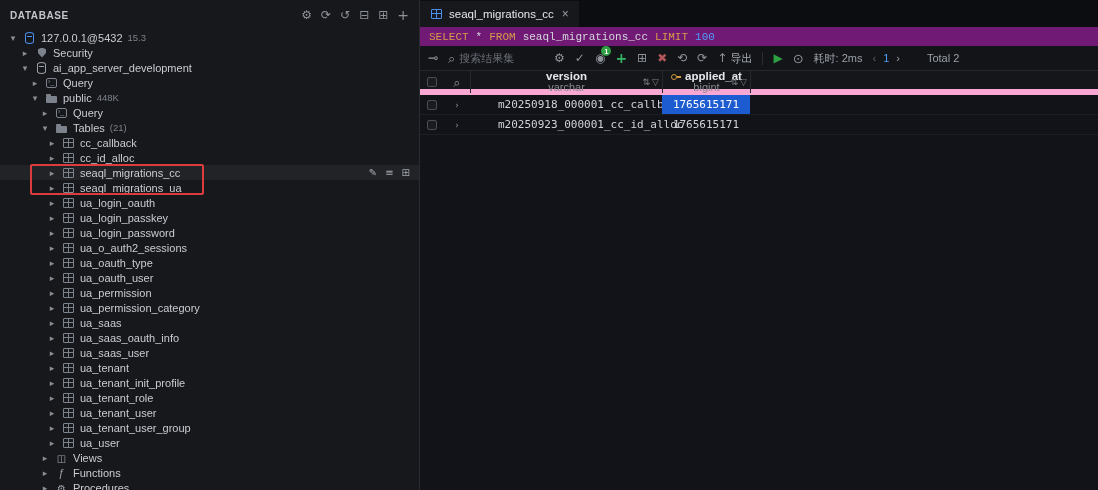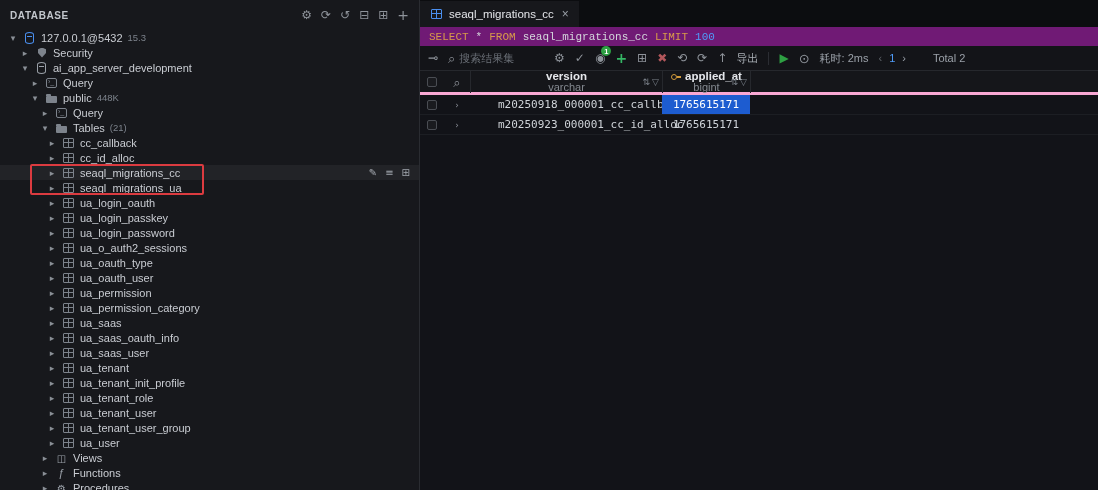--- a/index.html
+++ b/index.html
@@ -92,38 +92,38 @@
   .searchbox input { background:transparent; border:none; outline:none; width:74px;
     font-size:11px; color:#c9ccd2; font-family:inherit; }
   .searchbox input::placeholder { color:#696e75; }
   .ic-gear::before{content:"⚙";} .ic-commit::before{content:"✓";}
   .ic-user::before{content:"◉";}
   .ic-addrow::before{content:"+"; color:#35b765; font-size:14px; font-weight:bold;}
   .ic-duprow::before{content:"⊞";}
   .ic-delrow::before{content:"✖"; color:#b3575b;}
   .ic-revert::before{content:"⟲";} .ic-rrefresh::before{content:"⟳";}
   .ic-upload::before{content:"↑";}
-  .tool-export { display:flex; align-items:center; gap:9px; color:#aab0b6; cursor:pointer; }
+  .tool-export { display:flex; align-items:center; gap:3px; color:#aab0b6; cursor:pointer; }
   .vdiv { width:1px; height:13px; background:#2b2d33; }
   .ic-run::before{content:"▶"; color:#2ea043;}
   .ic-eye::before{content:"⊙"; font-size:13px;}
   .elapsed { color:#9aa0a8; }
   .pager { display:flex; align-items:center; gap:7px; }
   .pg-prev { color:#5c6167; cursor:pointer; } .pg-next { color:#9aa0a8; cursor:pointer; }
   .pg-num { color:#4f9cf9; }
   .total { color:#9aa0a8; margin-left:17px; }
   .badge-wrap { position:relative; }
   .badge { position:absolute; top:-6px; right:-6px; width:10px; height:10px; border-radius:50%;
     background:#2ea043; color:#fff; font-size:7.5px; display:flex; align-items:center;
     justify-content:center; font-weight:bold; }
 
   
   .grid { flex:1; display:flex; flex-direction:column; background:#121318; min-height:0; }
   .ghead, .grow { display:grid; grid-template-columns:24px 26px 192px 88px 1fr; align-items:center; }
-  .ghead { height:25px; background:#15161a; border-top:1px solid #26282d; border-bottom:3px solid #f9a8d4; }
+  .ghead { height:25px; background:#15161a; border-top:1px solid #26282d; border-bottom:6px solid #f9a8d4; }
   .gc { height:100%; display:flex; align-items:center; justify-content:center; position:relative; }
   .gc.bordered { border-left:1px solid #26282d; }
   .colstack { display:flex; flex-direction:column; align-items:center; line-height:11px; }
   .colname { font-size:11.5px; font-weight:bold; color:#e6e8ec; display:flex; align-items:center; gap:4px; }
   .coltype { font-size:11px; color:#858a91; }
   .colctl { position:absolute; right:3px; top:50%; transform:translateY(-50%);
     display:flex; gap:2px; align-items:center; }
   .colctl .ic { font-size:9px; color:#7d838c; }
   .ic-sort::before{content:"⇅";} .ic-funnel::before{content:"▽";}
   .keyic { position:relative; width:10px; height:7px; display:inline-block; }

